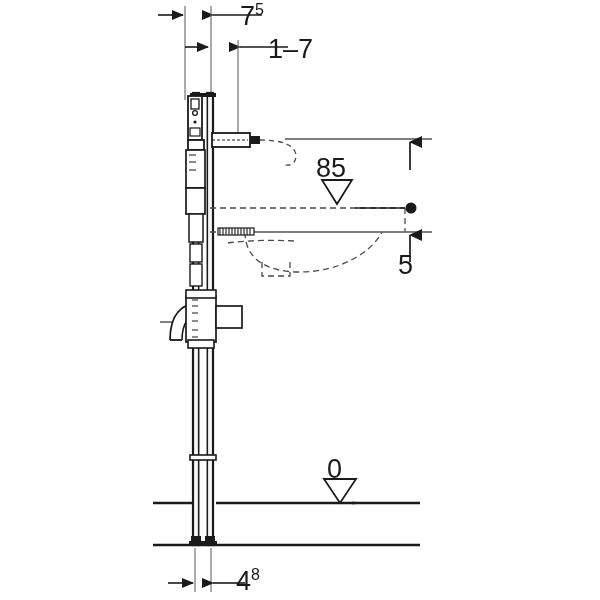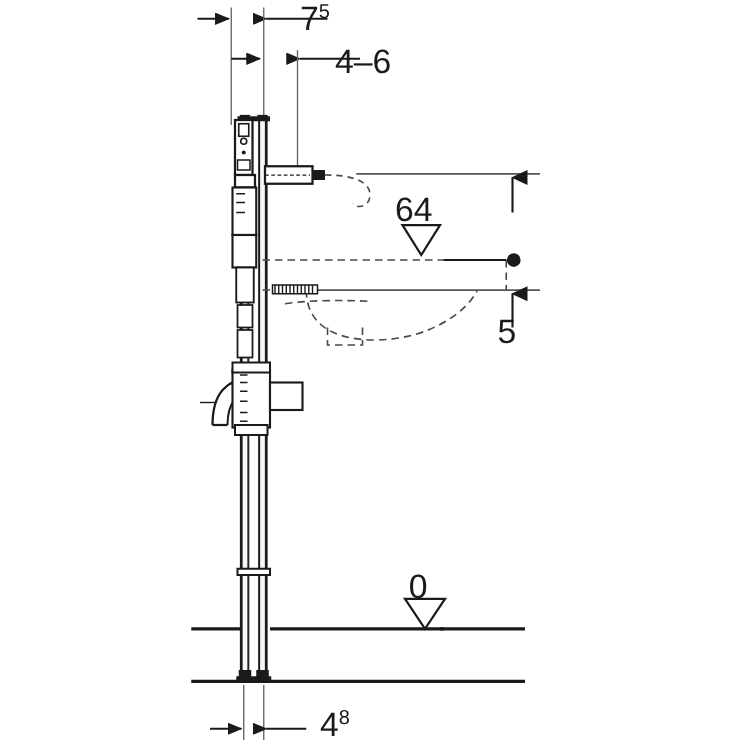--- a/index.html
+++ b/index.html
@@ -10,21 +10,21 @@
   .lbl{position:absolute;font-family:"Liberation Sans","DejaVu Sans",sans-serif;
        color:#1a1a1a;white-space:nowrap;line-height:1;}
   .lbl-main{font-size:27px;}
   .lbl-sup{font-size:16px;vertical-align:super;}
   .dim-7  {left:240px; top:2px;}
   .dim-16 {left:268px; top:36px;}
   .dim-85 {left:316px; top:155px;}
   .dim-1520{left:370px; top:173px;}
   .dim-5  {left:398px; top:252px;}
   .dim-0  {left:327px; top:456px;}
-  .dim-48 {left:256px; top:567px;}
+  .dim-48 {left:236px; top:567px;}
 </style>
 </head>
 <body>
 
 <div id="stage">
 
   <svg id="dwg" viewBox="0 0 600 600">
     <defs>
       <marker id="arrR" markerWidth="12" markerHeight="10" refX="11" refY="5" orient="auto" markerUnits="userSpaceOnUse">
         <path d="M0,0 L12,5 L0,10 Z" fill="#1a1a1a"></path>
@@ -150,25 +150,25 @@
       <line x1="168" y1="583" x2="193" y2="583" stroke="#1a1a1a" stroke-width="1.6" marker-end="url(#arrR)"></line>
       <line x1="245" y1="583" x2="213" y2="583" stroke="#1a1a1a" stroke-width="1.6" marker-end="url(#arrL)"></line>
     </g>
   </svg>
 
   <div class="lbl lbl-main dim-7">
     <span>7</span><span class="lbl-sup">5</span>
   </div>
 
   <div class="lbl lbl-main dim-16">
-    <span>4–6</span>
+    <span>1–7</span>
   </div>
 
   <div class="lbl lbl-main dim-85">
-    <span>64</span>
+    <span>85</span>
   </div>
 
 
   <div class="lbl lbl-main dim-5">
     <span>5</span>
   </div>
 
   <div class="lbl lbl-main dim-0">
     <span>0</span>
   </div>

